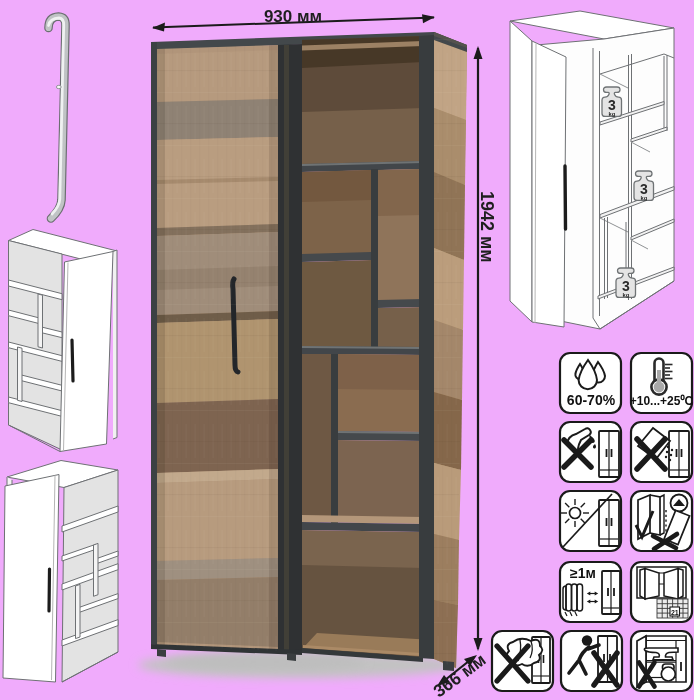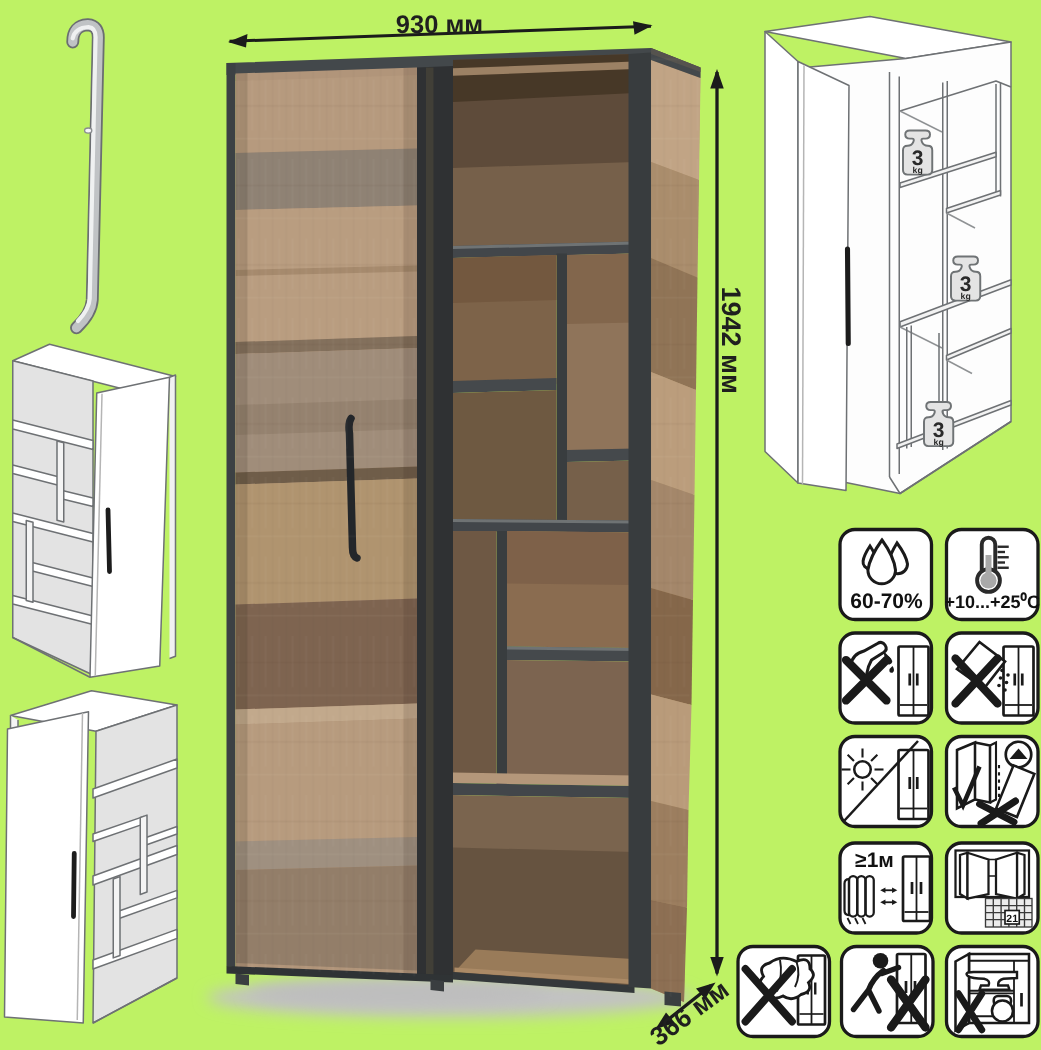--- a/index.html
+++ b/index.html
@@ -1,16 +1,16 @@
 <!DOCTYPE html>
 <html><head>
 <meta charset="utf-8">
 <style>
 html,body{margin:0;padding:0;background:#fff;}
-#stage{position:relative;width:694px;height:700px;background:#bef264;overflow:hidden;
+#stage{position:relative;width:694px;height:700px;background:#f0abfc;overflow:hidden;
   font-family:"Liberation Sans",sans-serif;text-align:center;}
 svg{position:absolute;left:0;top:0;}
 </style>
 </head>
 <body>
 <div id="stage">
 <svg width="694" height="700" viewBox="0 0 694 700">
 <defs>
   <filter id="soft" x="-50%" y="-50%" width="200%" height="200%">
     <feGaussianBlur stdDeviation="5"></feGaussianBlur>

